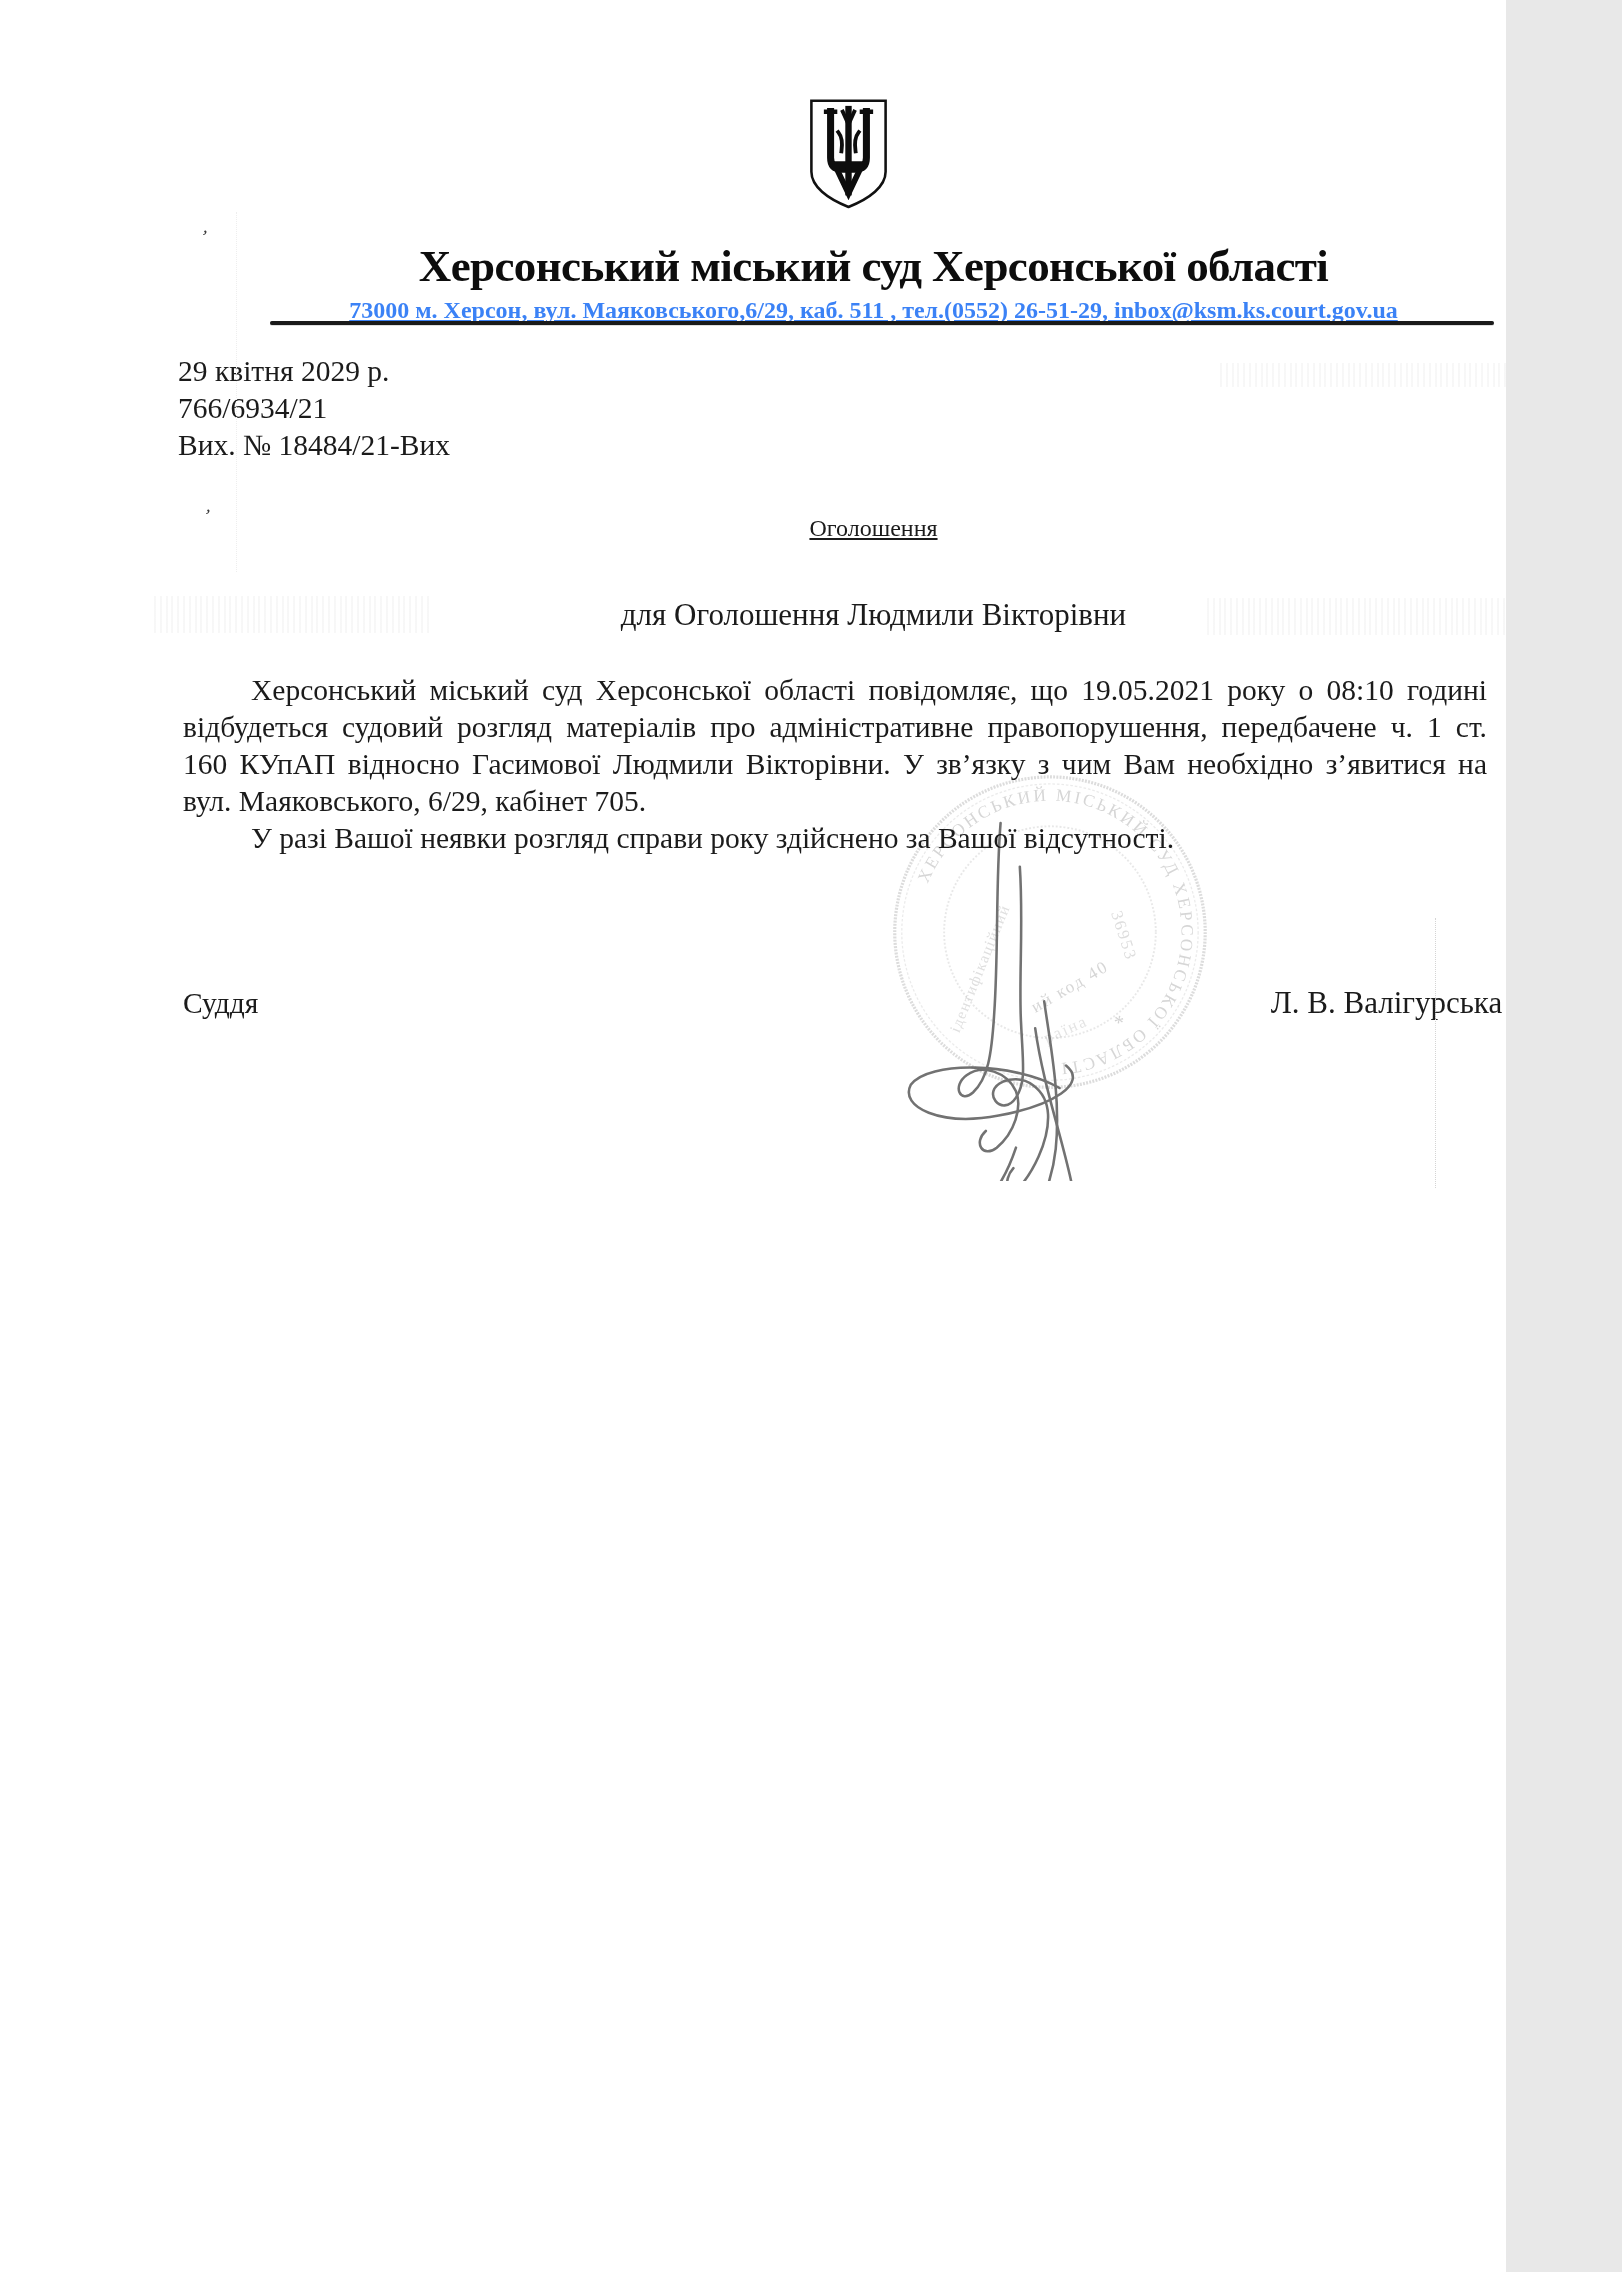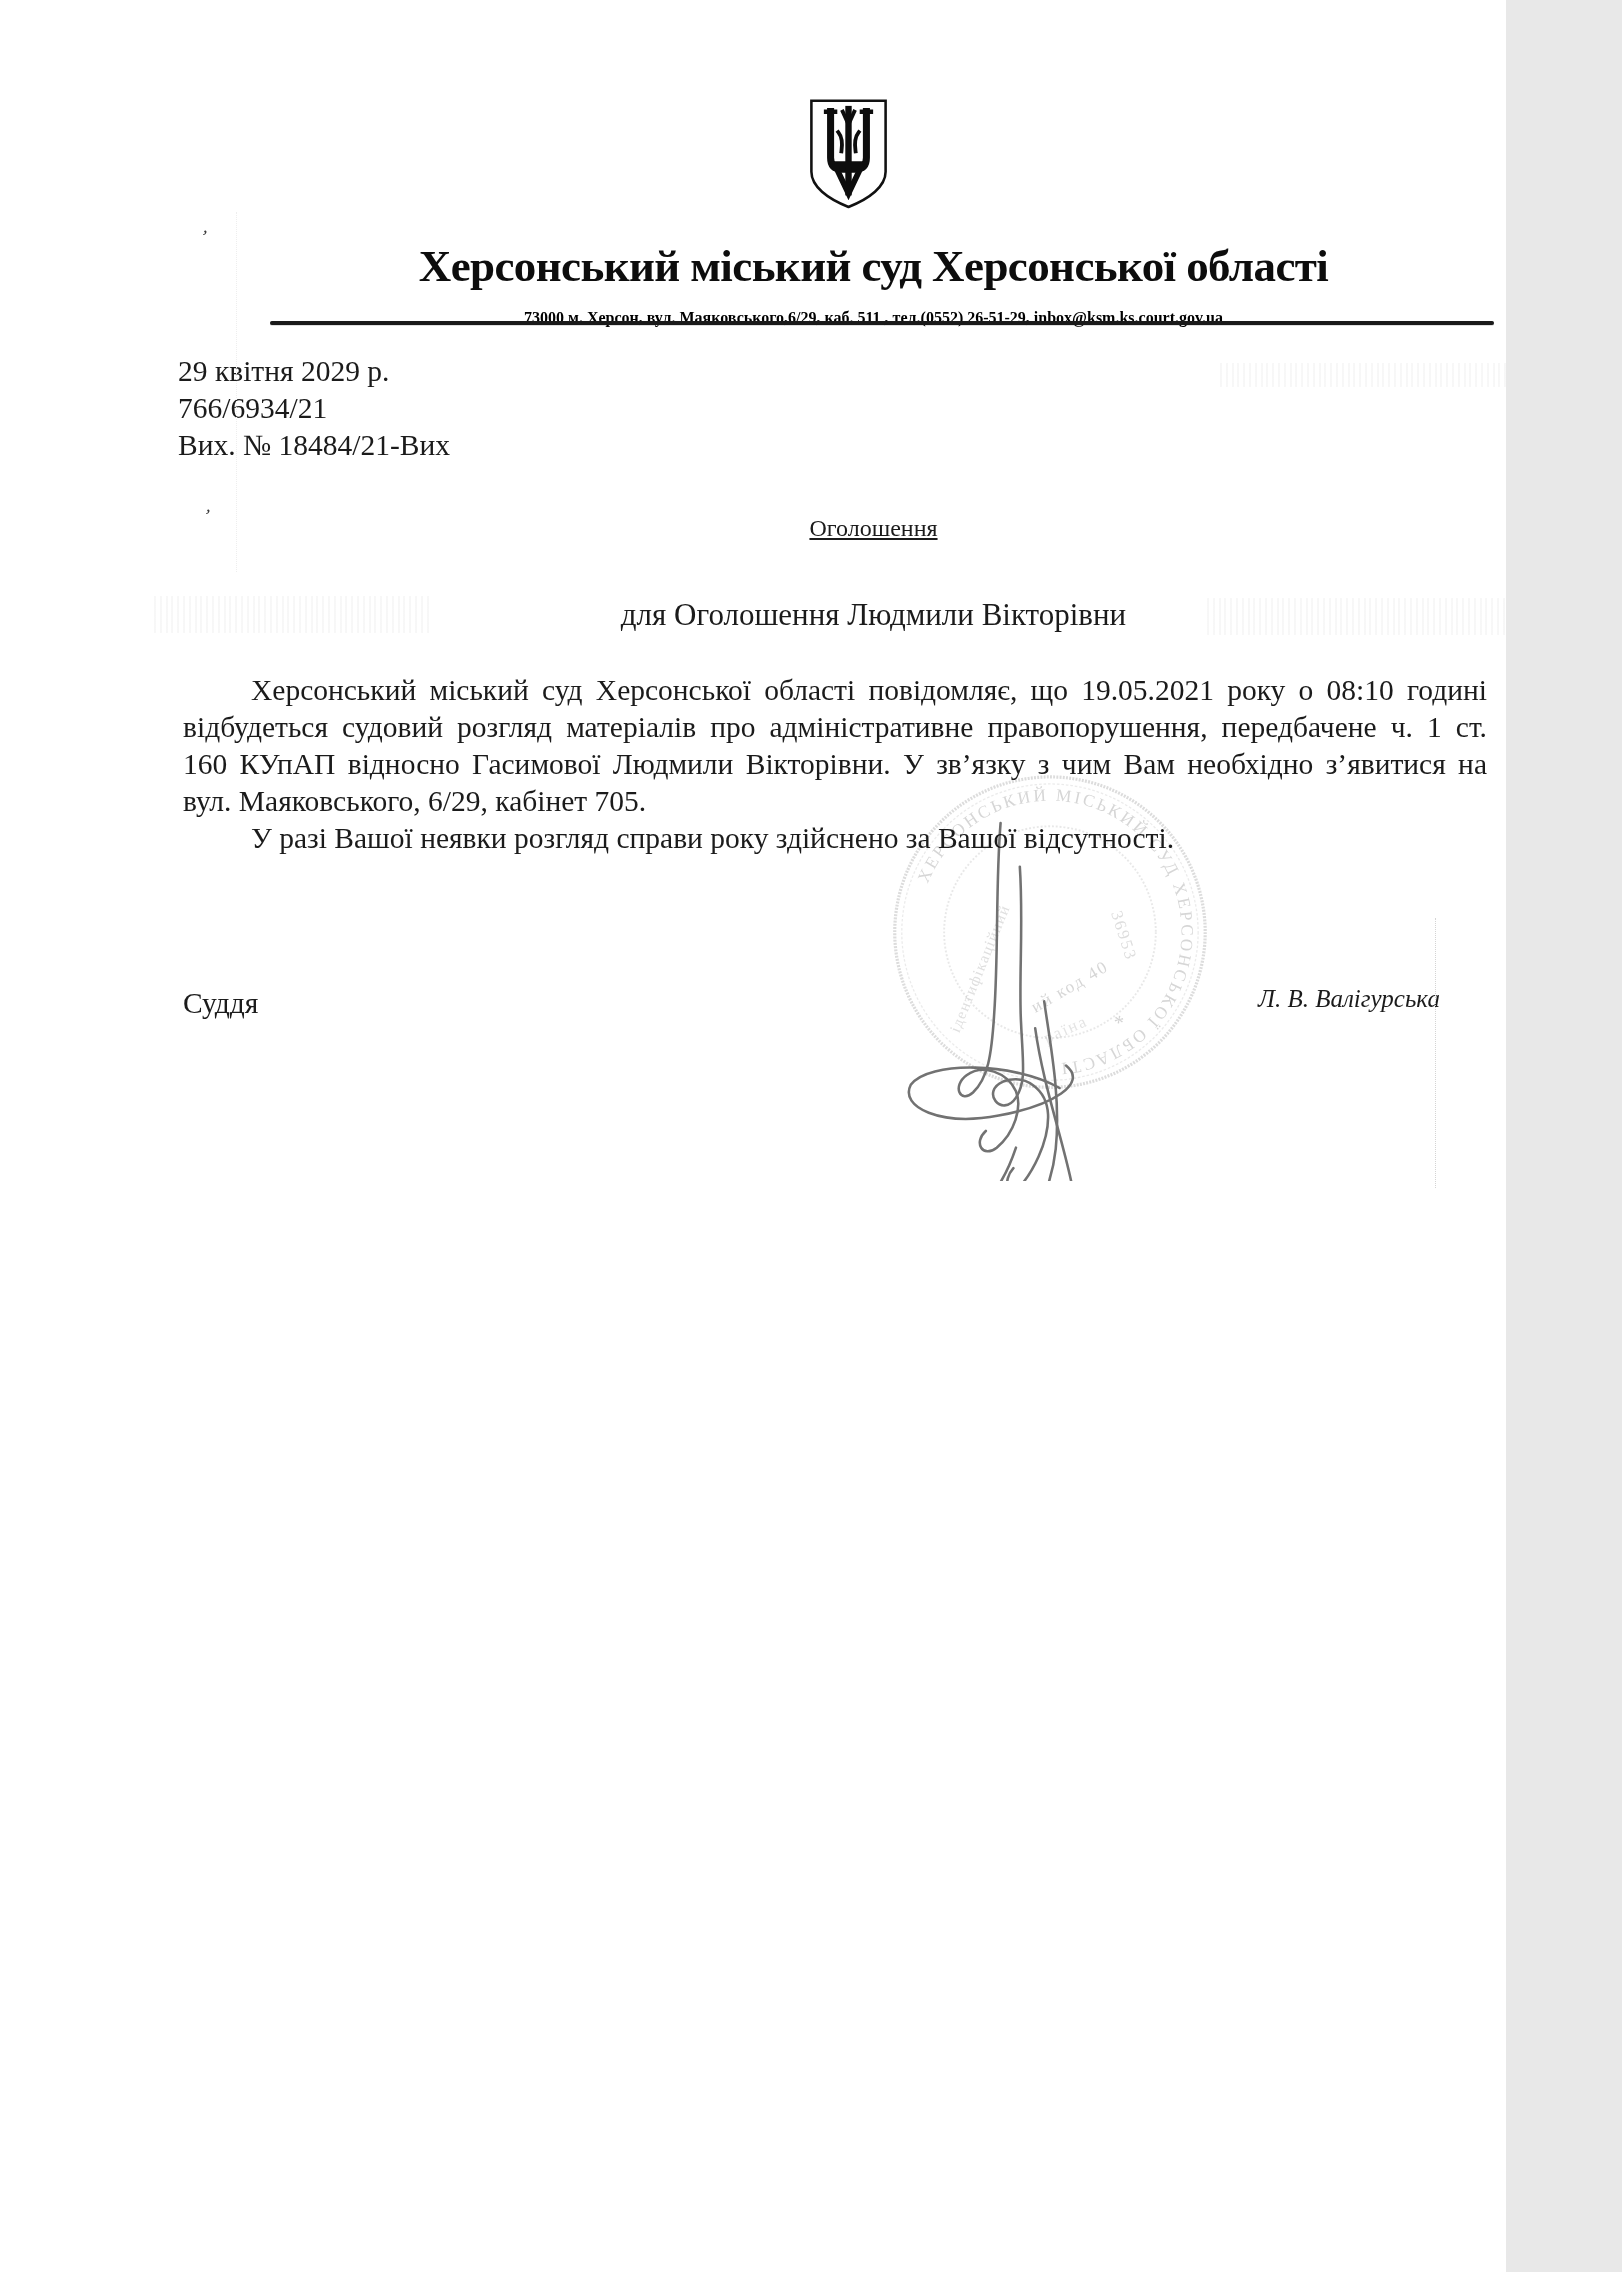--- a/index.html
+++ b/index.html
@@ -8,35 +8,35 @@
     width:1506px;height:2273px;
     background:#ffffff;
     overflow:hidden;
     font-family:"Liberation Serif","DejaVu Serif",serif;
     color:#1b1b1b;
   }
   
   .emblem{position:absolute;left:805px;top:96px;width:87px;height:117px;}
   .center-col{position:absolute;left:193px;width:1361px;text-align:center;}
   .court-name{top:240px;font-size:45px;font-weight:bold;letter-spacing:-0.6px;color:#0d0d0d;}
-  .address-line{top:309px;font-size:16px;font-weight:bold;text-decoration:underline;color:#000000;}
+  .address-line{top:297px;font-size:24px;font-weight:bold;text-decoration:underline;color:#3b82f6;}
   .header-rule{position:absolute;left:270px;top:321px;width:1224px;height:3.9px;background:#1a1a1a;border-radius:1.9px;box-shadow:0 0.6px 0 rgba(0,0,0,.25);}
   
   .meta{position:absolute;left:178px;top:353px;font-size:29.5px;line-height:37px;}
   
   .doc-heading{top:515px;font-size:24px;text-decoration:underline;}
   .addressee{top:597px;font-size:31px;}
   
   .body-text{position:absolute;left:183px;top:672px;width:1304px;font-size:29.5px;}
   .line{height:37px;line-height:37px;white-space:nowrap;}
   .line.j{white-space:normal;text-align:justify;text-align-last:justify;}
   .line.indent{text-indent:68px;}
   
   .sig-role{position:absolute;left:183px;top:987px;font-size:29.5px;}
-  .sig-name{position:absolute;left:1258px;top:985px;width:257px;text-align:left;font-size:25px;font-style:italic;}
+  .sig-name{position:absolute;left:1258px;top:985px;width:257px;text-align:center;font-size:31px;}
   
   .seal-layer{position:absolute;left:854px;top:732px;width:424px;height:449px;mix-blend-mode:multiply;}
   
   .tick{position:absolute;font-size:19px;color:#3c3c3c;transform:rotate(12deg);}
   .tick1{left:201px;top:226px;}
   .tick2{left:204px;top:505px;}
   .vline{position:absolute;width:1.3px;background:#d9d9d9;}
   .vline1{left:1537px;top:254px;height:899px;}
   .vline2{left:1435px;top:918px;height:270px;background:transparent;border-left:1.3px dotted #d4d4d4;}
   .vline3{left:236px;top:212px;height:360px;background:transparent;border-left:1.3px dotted #eeeeee;}

